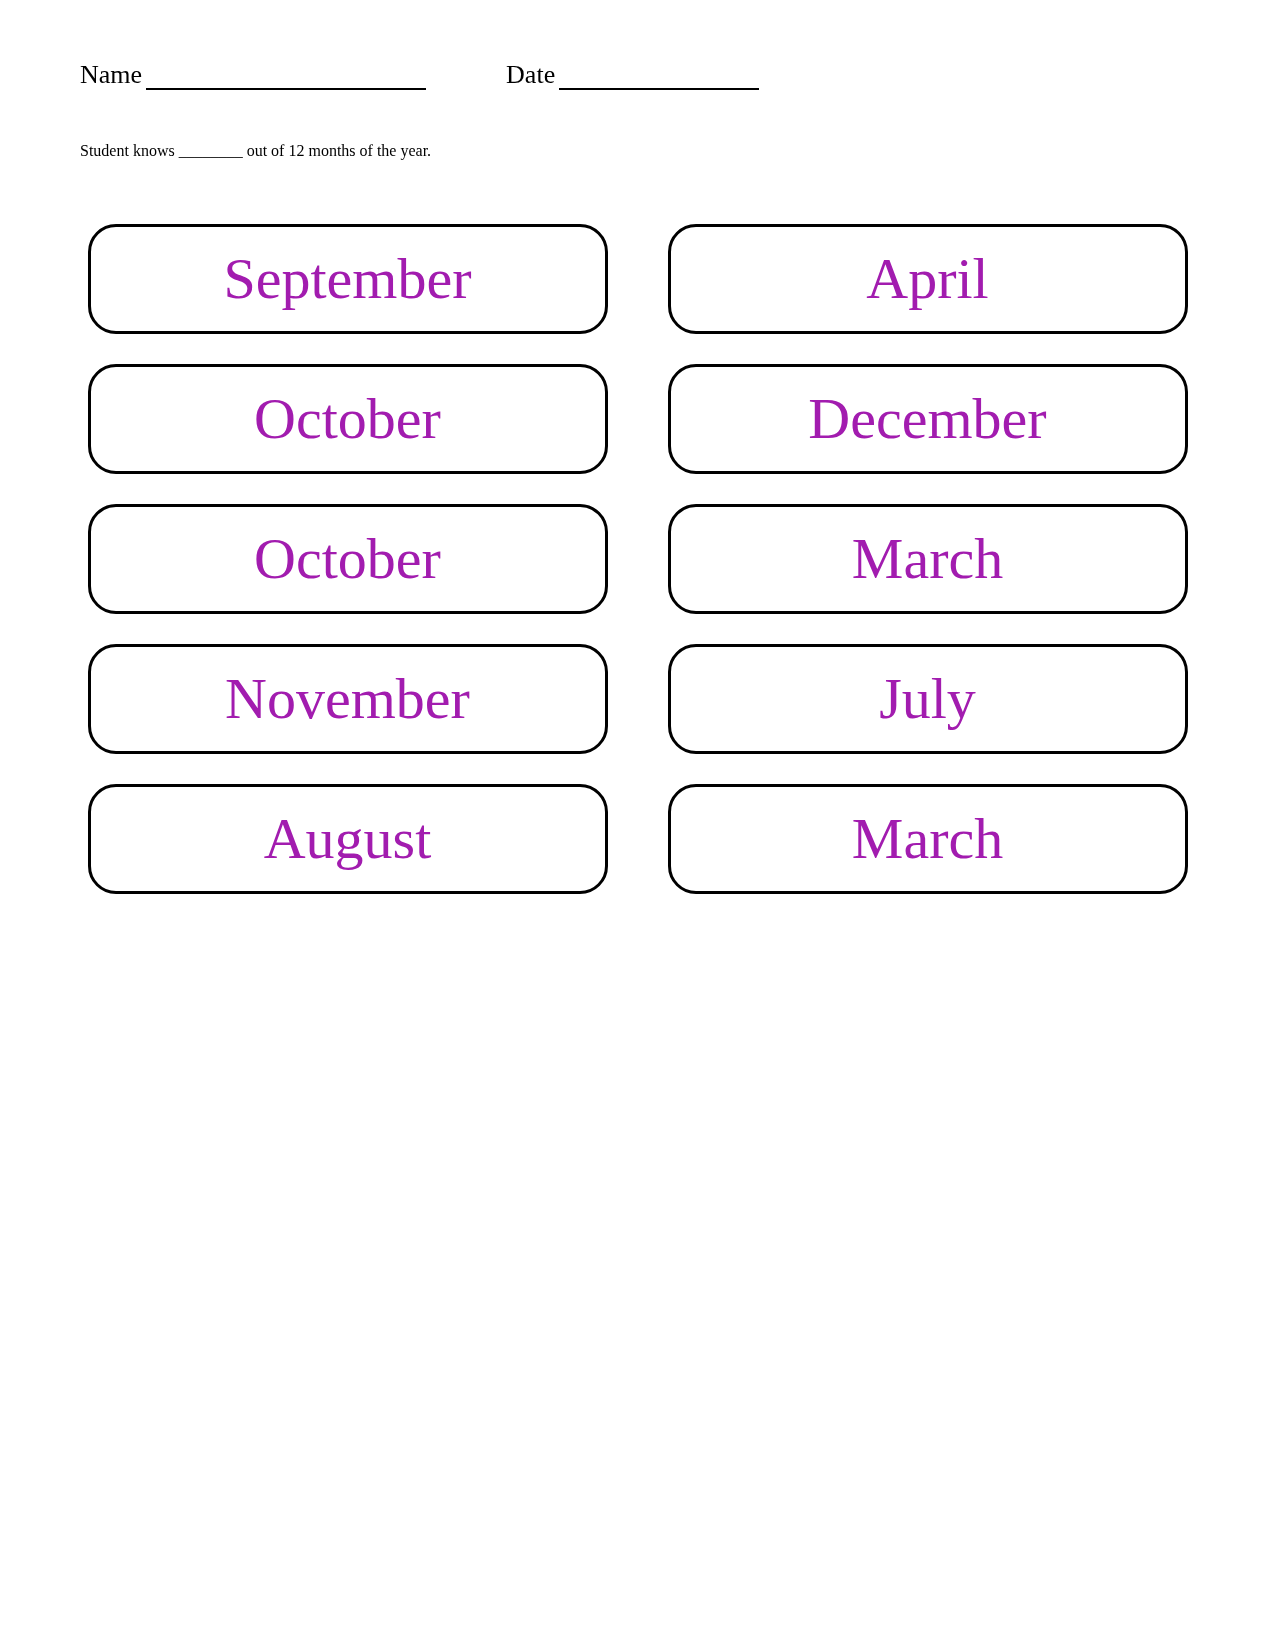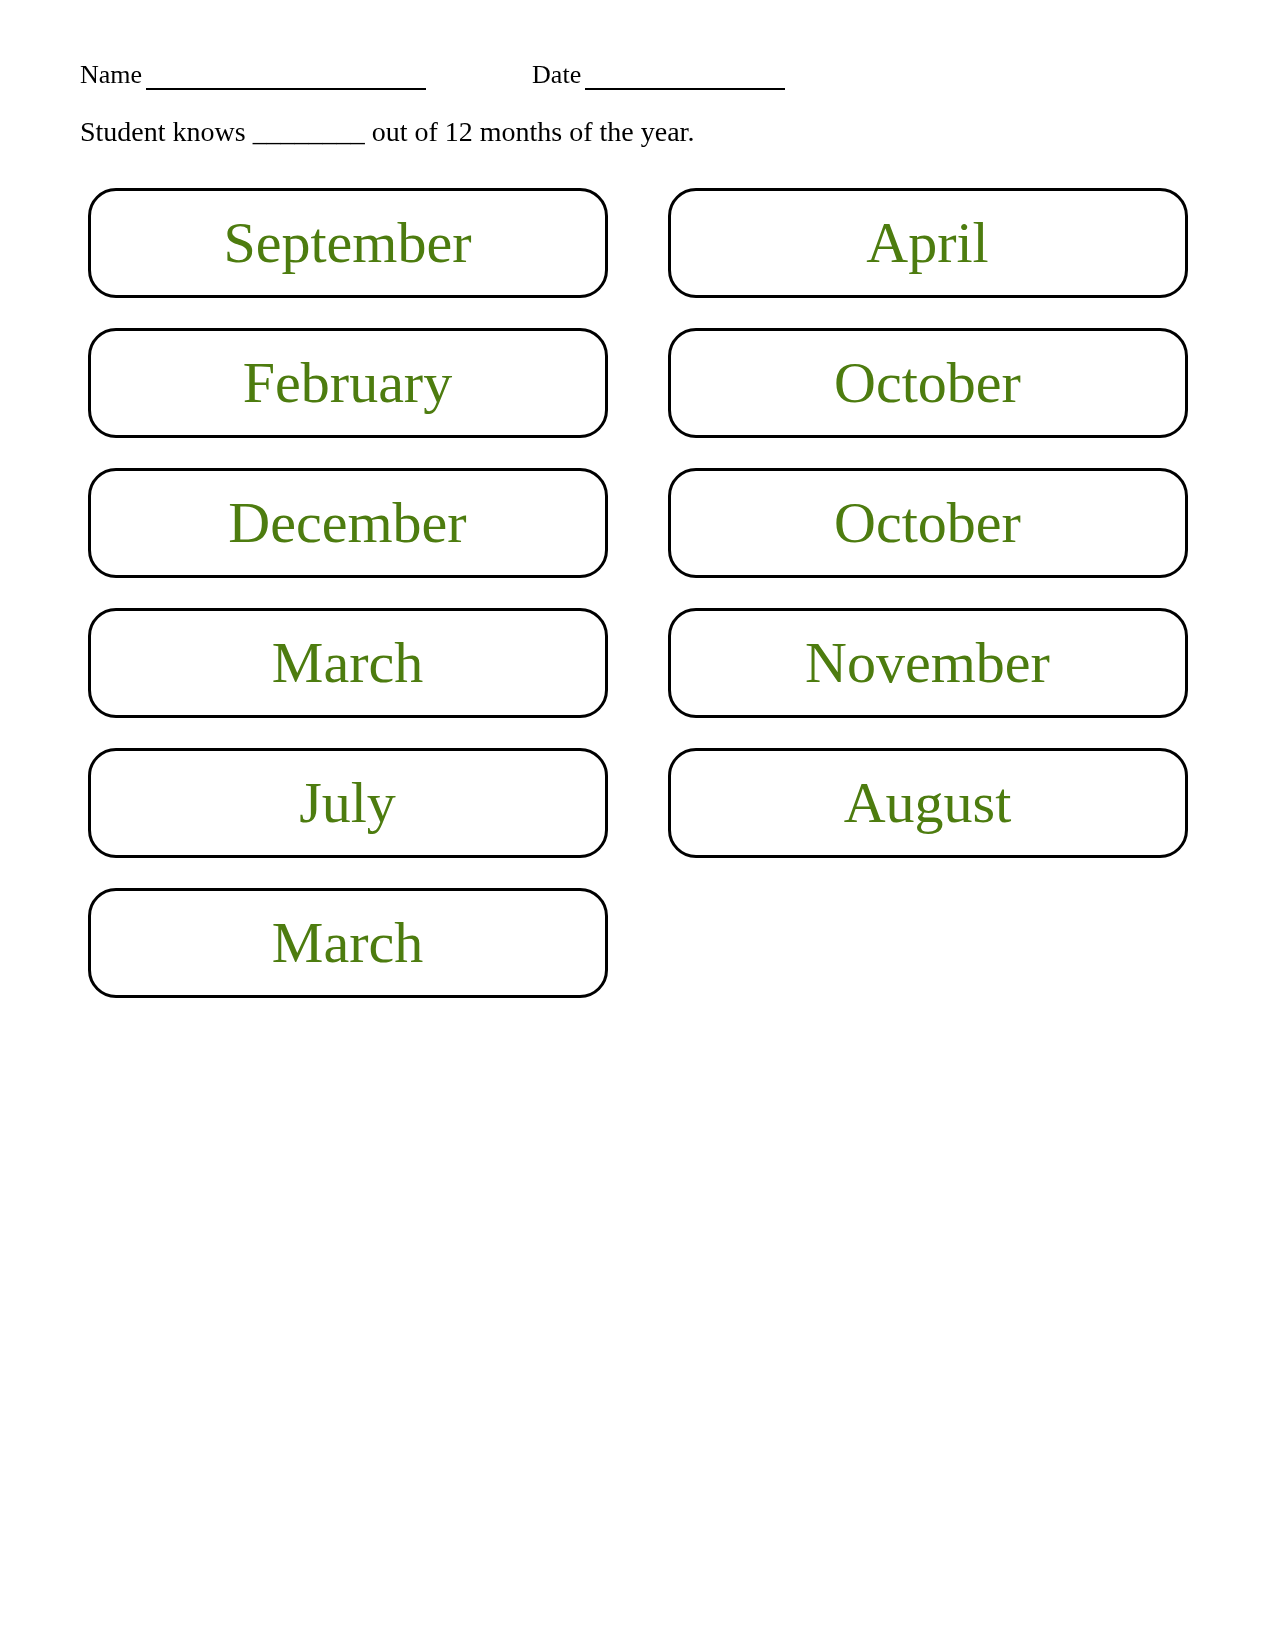--- a/index.html
+++ b/index.html
@@ -12,22 +12,22 @@
       width: 1275px;
       min-height: 1650px;
       background: #ffffff;
       font-family: 'Comic Sans MS', 'Chalkboard SE', 'Comic Neue', cursive;
       padding: 60px 80px;
     }
 
     .header-row {
       display: flex;
       align-items: flex-end;
-      gap: 106px;
-      margin-bottom: 26px;
+      gap: 80px;
+      margin-bottom: 52px;
     }
 
     .header-field {
       display: flex;
       align-items: flex-end;
       font-size: 26px;
       font-family: 'Comic Sans MS', cursive;
     }
 
     .field-label {
@@ -42,23 +42,23 @@
       width: 280px;
       margin-left: 4px;
       height: 28px;
     }
 
     .field-line-short {
       width: 200px;
     }
 
     .instruction {
-      font-size: 28px;
+      font-size: 16px;
       font-family: 'Comic Sans MS', cursive;
-      margin-bottom: 40px;
+      margin-bottom: 64px;
     }
 
     .months-grid {
       display: grid;
       grid-template-columns: 1fr 1fr;
       gap: 30px 60px;
       max-width: 1100px;
       margin: 0 auto;
     }
 
@@ -70,21 +70,21 @@
       justify-content: center;
       padding: 20px 30px;
       min-height: 110px;
       background: #ffffff;
     }
 
     .month-label {
       font-size: 58px;
       font-family: 'Comic Sans MS', 'Chalkboard SE', cursive;
       font-weight: normal;
-      color: #4d7c0f;
+      color: #a21caf;
       text-align: center;
       line-height: 1.1;
     }
   </style>
 </head>
 <body>
 
 <div class="header-row">
   <div class="header-field">
     <span class="field-label">Name</span>
@@ -99,23 +99,20 @@
 <div class="instruction">Student knows ________ out of 12 months of the year.</div>
 
 <div class="months-grid" id="months-grid">
 <div class="month-box">
       <span class="month-label">September</span>
     </div>
     <div class="month-box">
       <span class="month-label">April</span>
     </div>
     <div class="month-box">
-      <span class="month-label">February</span>
-    </div>
-    <div class="month-box">
       <span class="month-label">October</span>
     </div>
     <div class="month-box">
       <span class="month-label">December</span>
     </div>
     <div class="month-box">
       <span class="month-label">October</span>
     </div>
     <div class="month-box">
       <span class="month-label">March</span>

